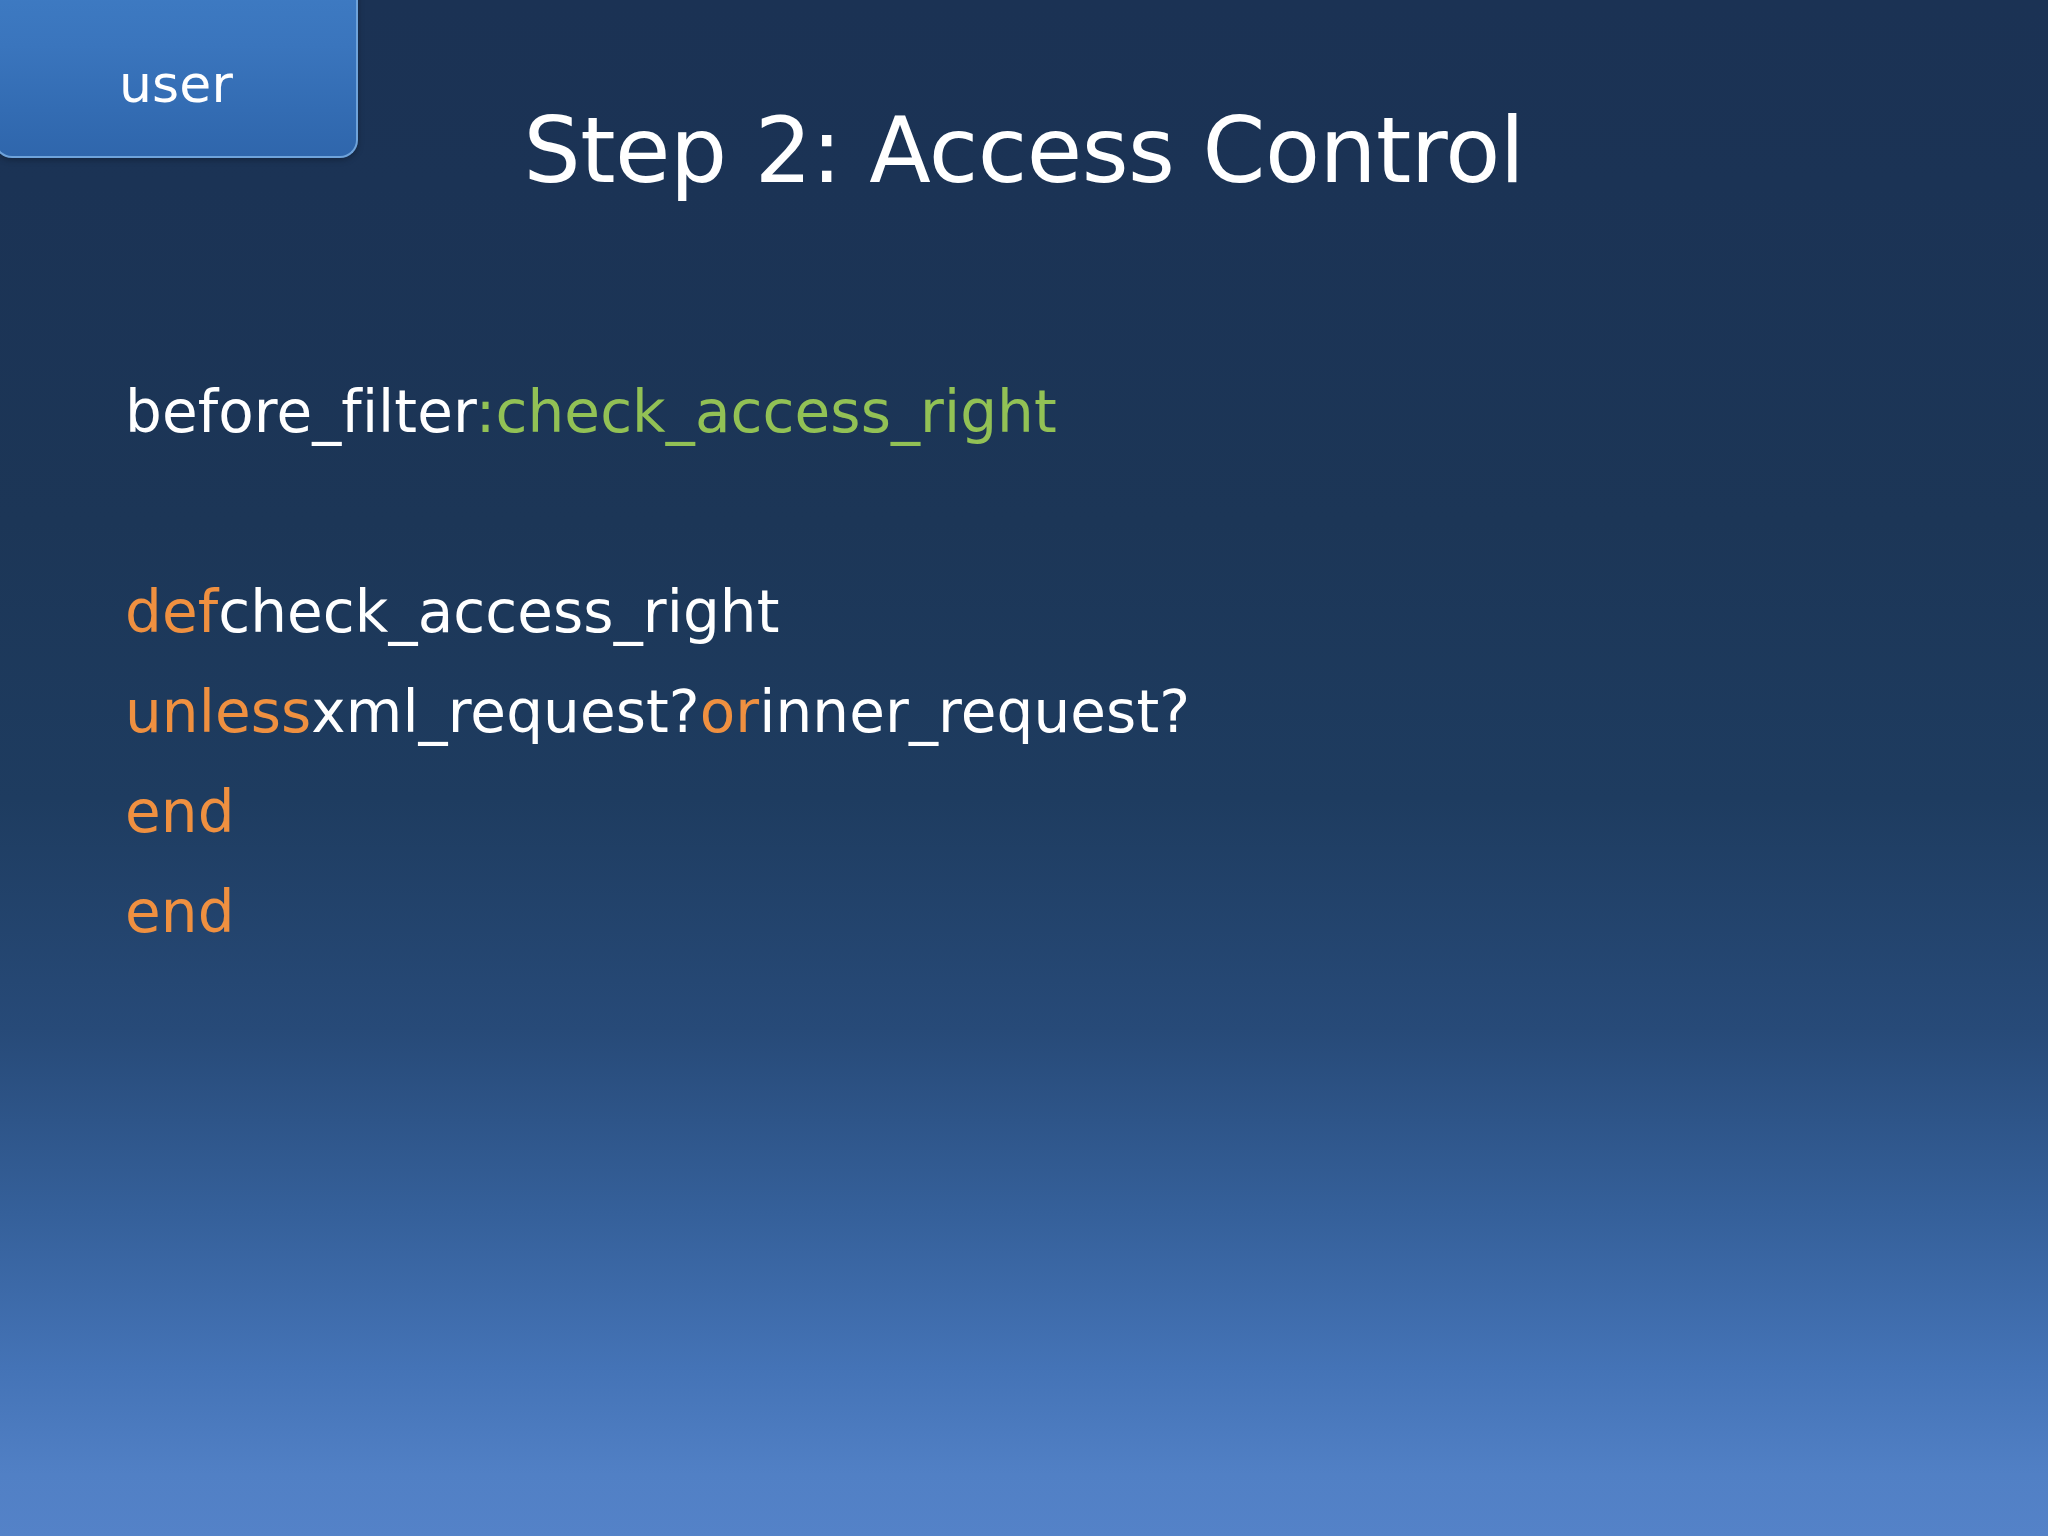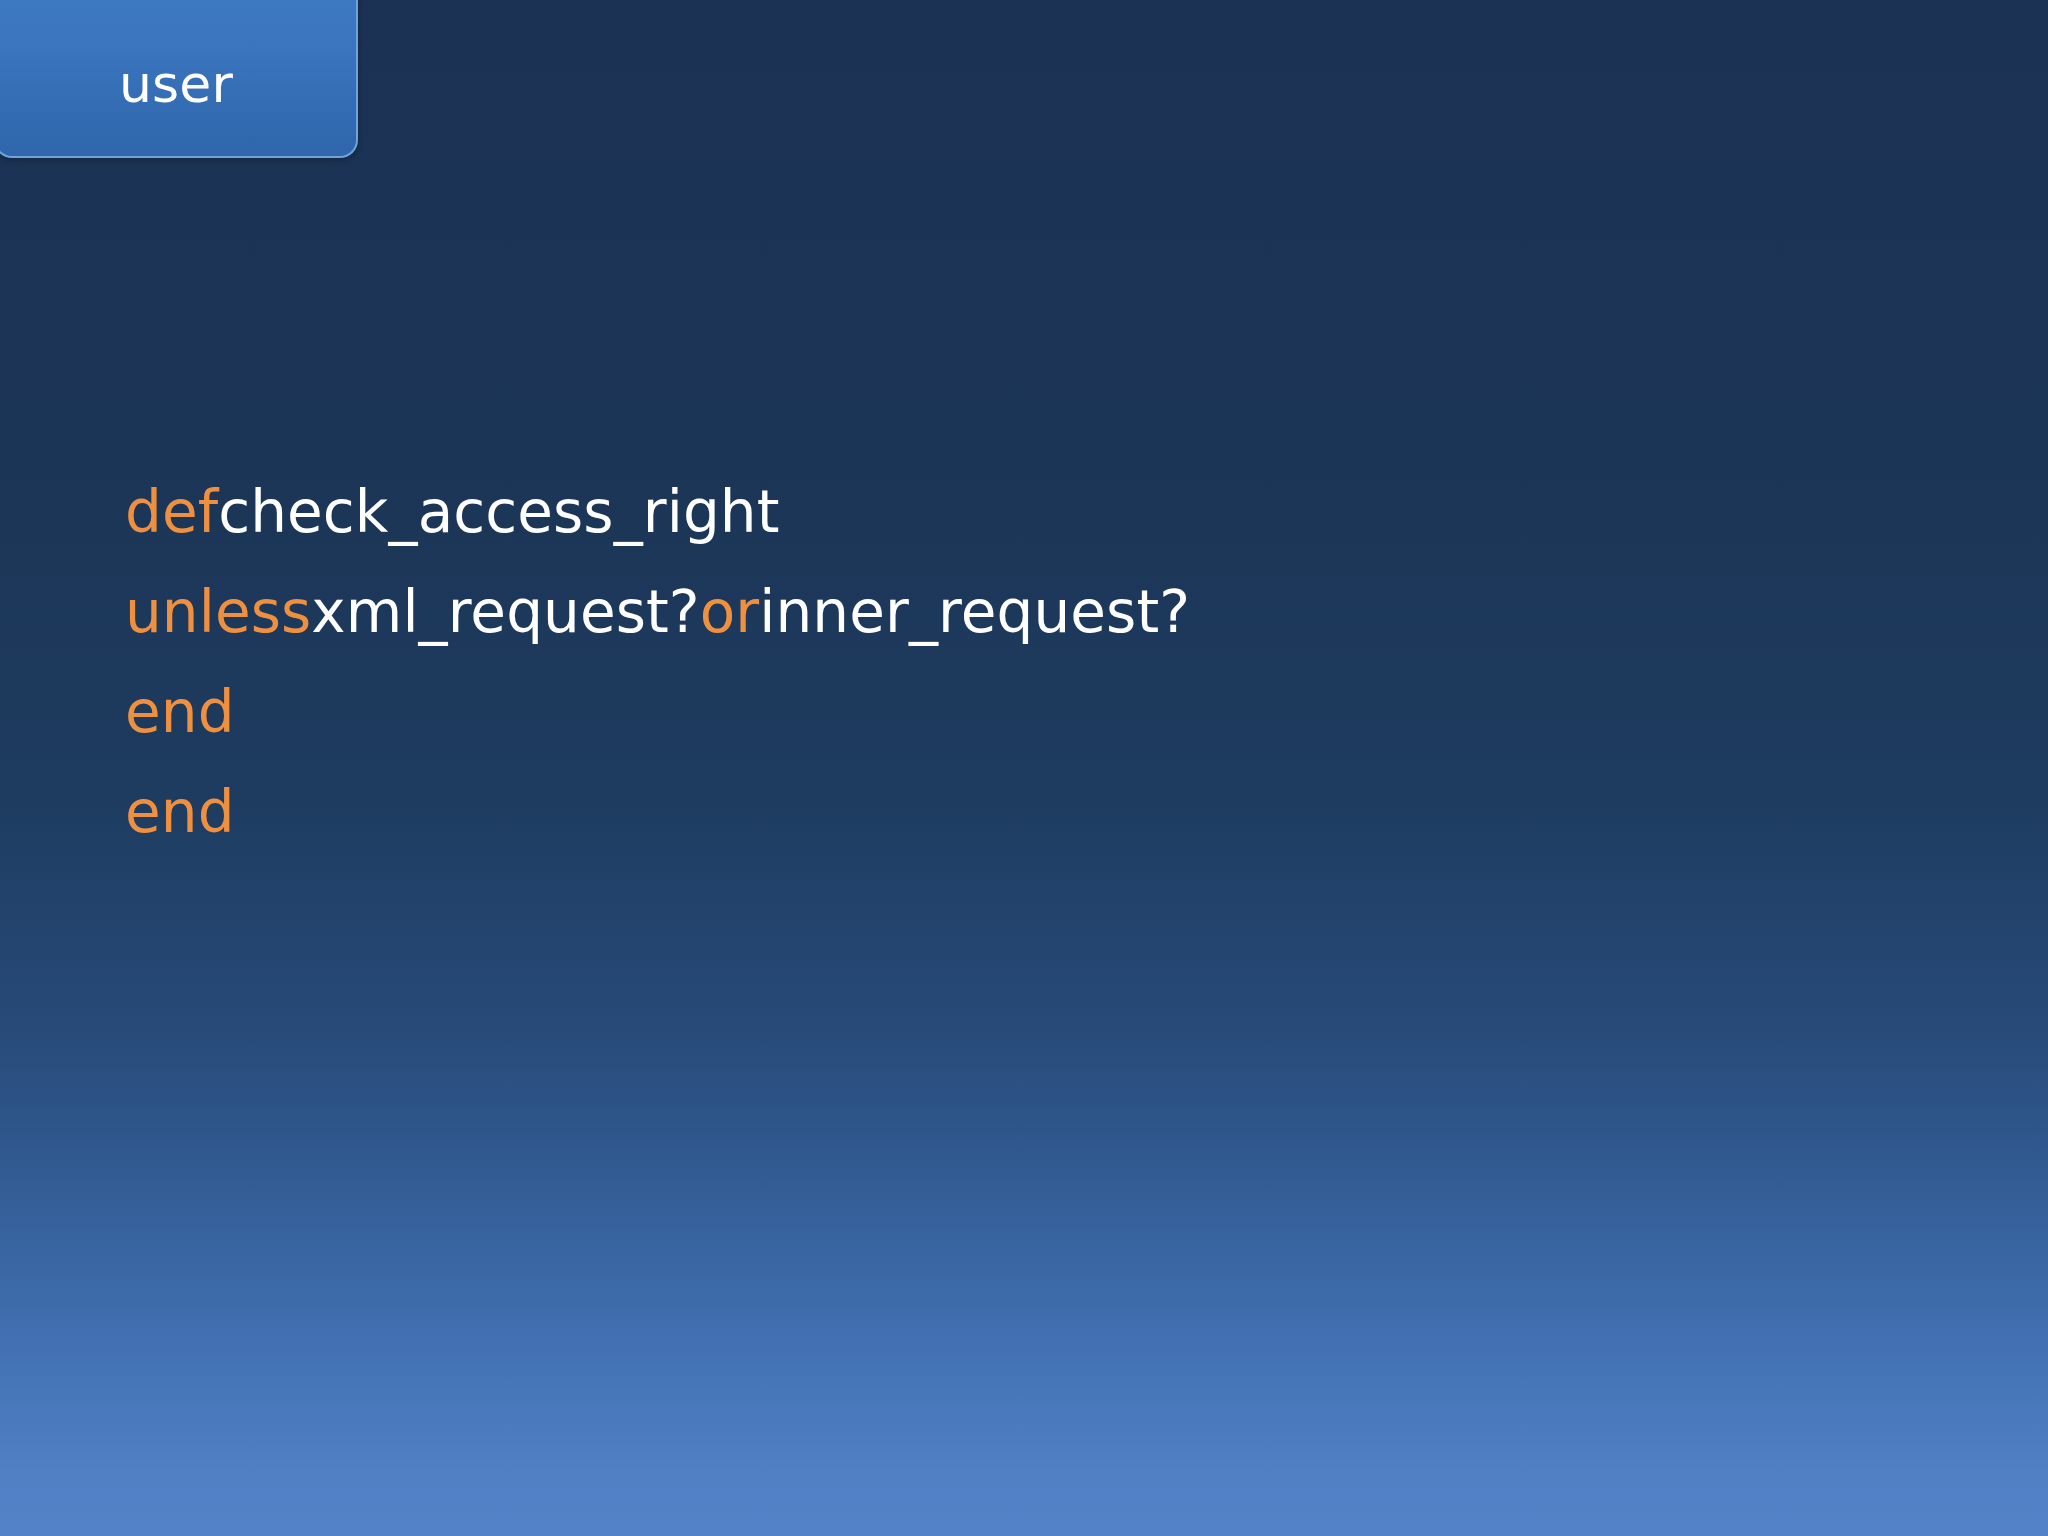--- a/index.html
+++ b/index.html
@@ -96,22 +96,24 @@
 </style>
 </head>
 <body>
 
 <div class="slide">
 
   <div class="badge">
     <span class="badge-label">user</span>
   </div>
 
+  <div class="title">Step 2: Access Control</div>
 
   <div class="code">
+      <div class="code-line"><span class="tok-plain">before_filter</span><span class="tok-sym">:check_access_right</span></div>
       <div class="code-line blank"></div>
       <div class="code-line"><span class="tok-kw">def</span><span class="tok-plain">check_access_right</span></div>
       <div class="code-line"><span class="tok-kw">unless</span><span class="tok-plain">xml_request?</span><span class="tok-kw">or</span><span class="tok-plain">inner_request?</span></div>
       <div class="code-line"><span class="tok-kw">end</span></div>
       <div class="code-line"><span class="tok-kw">end</span></div>
     </div>
 
 </div>
 
 </body></html>

